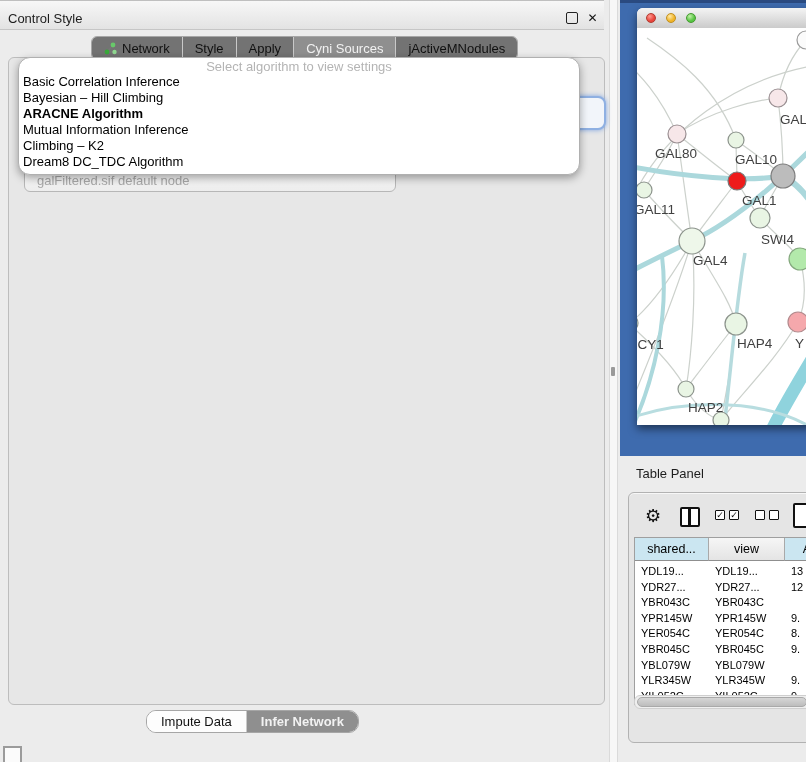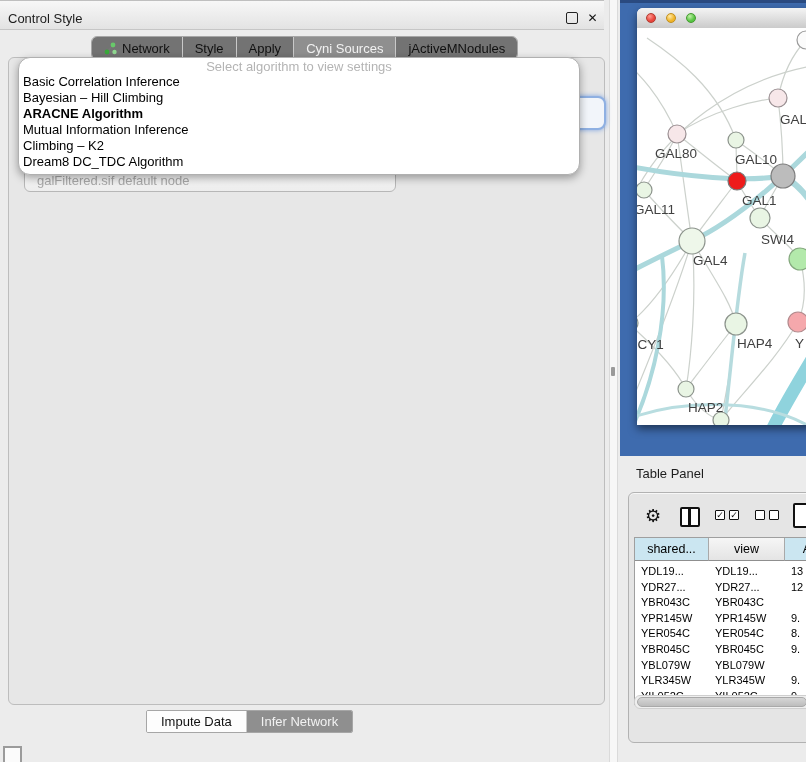--- a/index.html
+++ b/index.html
@@ -73,24 +73,24 @@
 
   
   .sb-v{background:#efefef;border:1px solid #cfcfcf;border-radius:6px;}
   .sb-v .thumb{position:absolute;left:1px;top:2px;width:9px;background:linear-gradient(90deg,#d6d6d6,#bdbdbd);border:1px solid #a9a9a9;border-radius:5px;}
   .sb-h{background:#efefef;border:1px solid #cfcfcf;border-radius:6px;}
   .sb-h .thumb{position:absolute;left:2px;top:1px;height:8px;background:linear-gradient(#d6d6d6,#bdbdbd);border:1px solid #a9a9a9;border-radius:5px;}
 
   #apply-btn{left:270px;top:676px;width:70px;height:23px;background:linear-gradient(#ffffff,#dcdcdc);
      border:1px solid #9a9a9a;border-radius:5px;font-size:14px;color:#111;text-align:center;line-height:22px;}
 
-  #bottom-tabs{left:146px;top:710px;height:21px;display:flex;border:1px solid #a6a6a6;border-radius:2px;
+  #bottom-tabs{left:146px;top:710px;height:21px;display:flex;border:1px solid #a6a6a6;border-radius:10px;
      overflow:hidden;background:#fdfdfd;}
   .btab{display:flex;align-items:center;padding:0 14px;font-size:13px;color:#111;border-right:1px solid #c9c9c9;background:#fdfdfd;white-space:nowrap;}
-  .btab:last-child{border-right:none;}
+  .btab:last-child{border-right:none;font-weight:bold;}
   .btab.sel{background:#8f8f8f;color:#f2f2f2;}
 
   
   #splitter{left:609px;top:0;width:7px;height:762px;background:#f7f7f7;border-left:1px solid #dadada;border-right:1px solid #dadada;}
   #splitter-grip{left:611px;top:367px;width:4px;height:9px;background:#9a9a9a;border-radius:1px;}
 
   
   #net-frame{left:620px;top:0;width:186px;height:456px;background:#3e6bae;border-top:3px solid #2a4a80;box-sizing:border-box;}
   #net-window{left:637px;top:8px;width:176px;height:417px;background:#fff;border-radius:6px 6px 0 0;
      box-shadow:0 4px 9px rgba(0,0,0,.5);}

